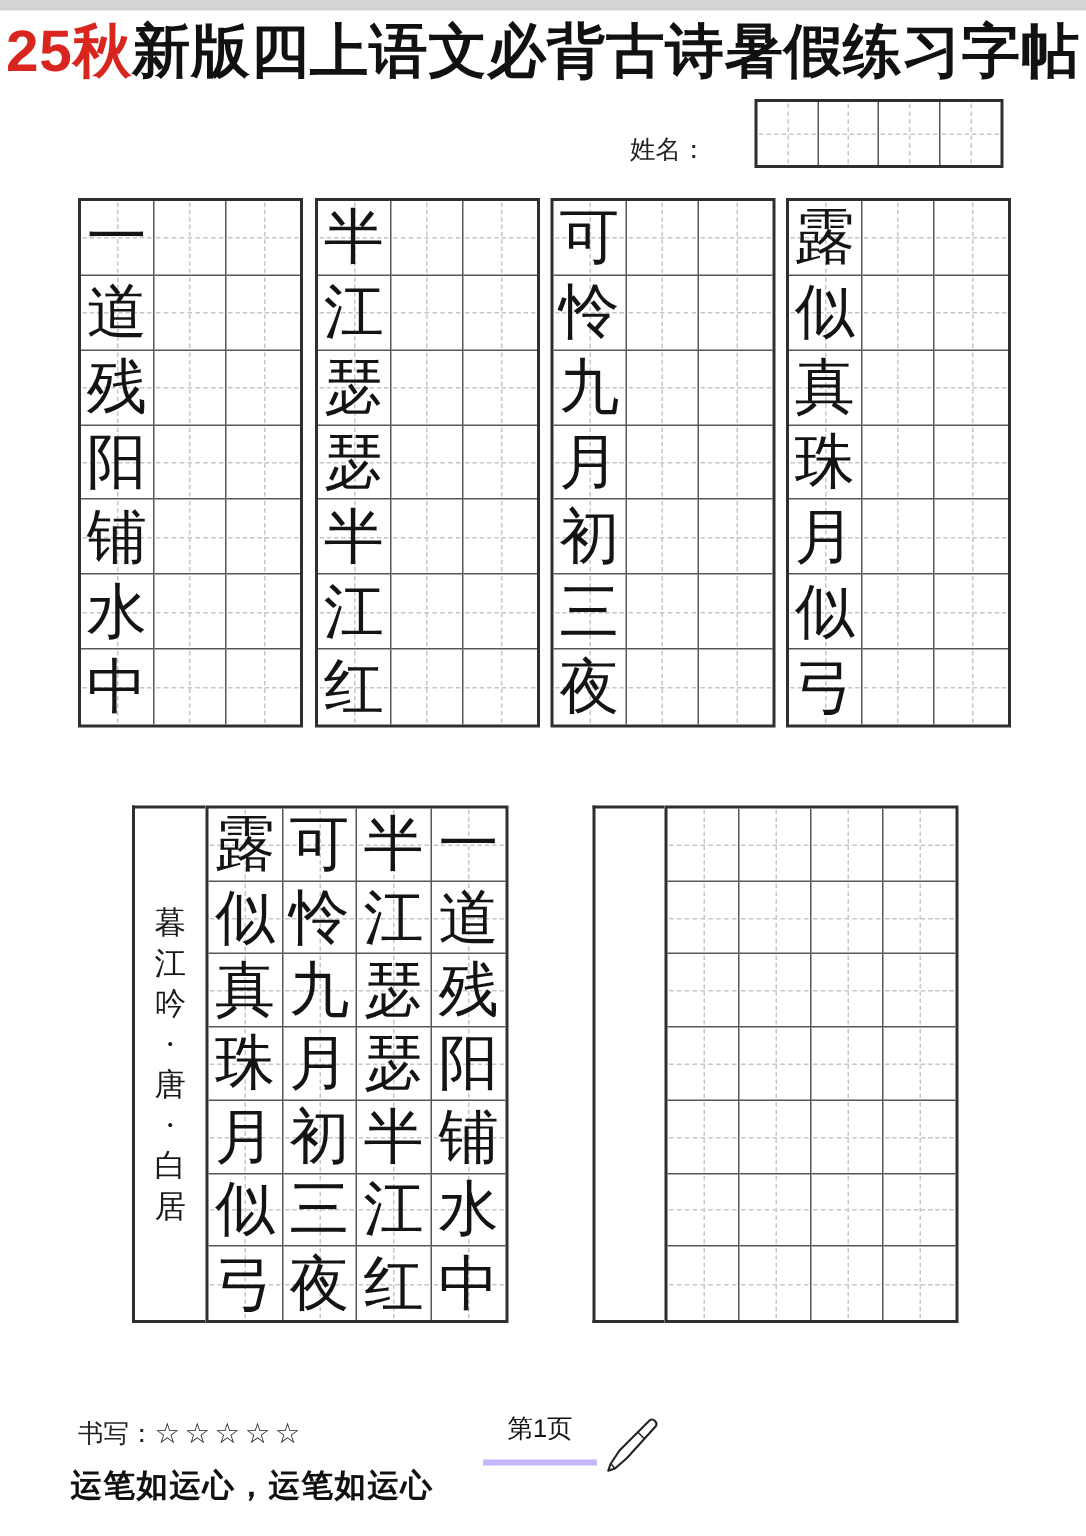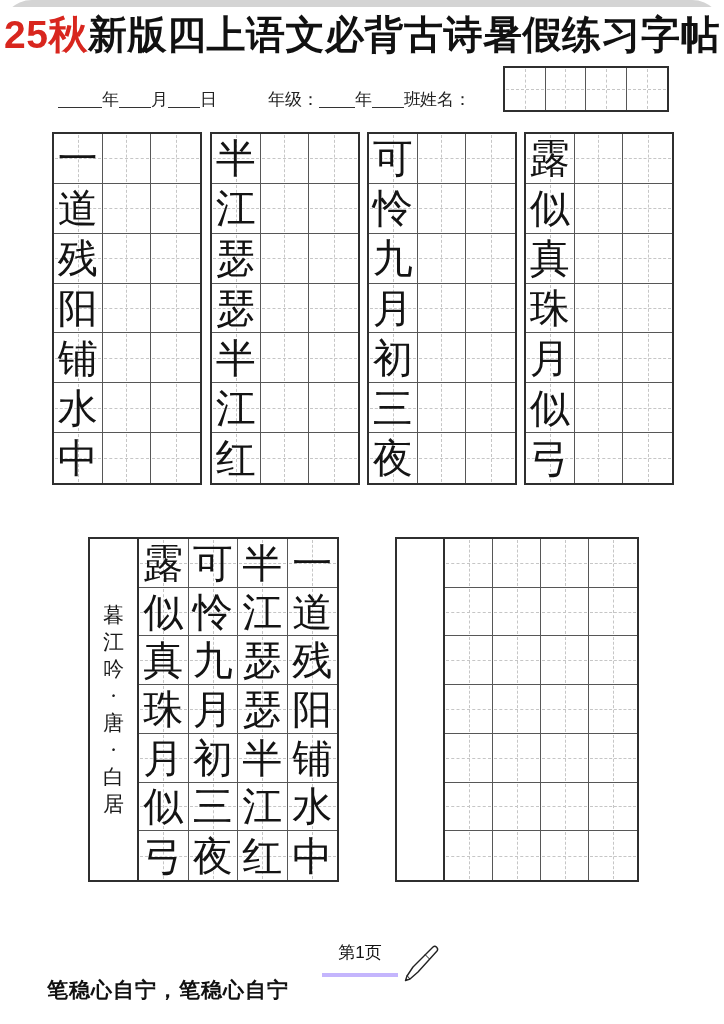--- a/index.html
+++ b/index.html
@@ -1,17 +1,17 @@
 <!DOCTYPE html>
 <html><head>
 <meta charset="utf-8">
 <style>
   html,body{margin:0;padding:0;background:#fff;}
   .page{position:relative;width:724px;height:1024px;background:#ffffff;overflow:hidden;
-        font-family:"DejaVu Sans",sans-serif;color:#1a1a1a;border-radius:32px;}
+        font-family:"DejaVu Sans",sans-serif;color:#1a1a1a;}
   .topstrip{position:absolute;left:0;top:0;width:724px;height:7px;background:#d4d4d4;}
   .title{position:absolute;left:0;top:12px;width:724px;margin:0;text-align:center;
          font-size:39px;line-height:1.2;font-weight:700;color:#111;
          font-family:"Liberation Sans",sans-serif;white-space:nowrap;letter-spacing:0.5px;}
   .title .hl{color:#d8261e;}
   .info{position:absolute;font-size:17px;color:#222;font-family:"DejaVu Serif",serif;white-space:nowrap;}
   .blank{display:inline-block;height:1em;border-bottom:1.2px solid #333;vertical-align:-3px;}
   .b44{width:44px;}.b36{width:36px;}.b32{width:32px;}
 
   .grid{position:absolute;box-sizing:border-box;display:grid;background:#fff;border:2px solid #2f2f2f;}
@@ -48,26 +48,20 @@
          font-family:"Liberation Sans",sans-serif;white-space:nowrap;}
 </style>
 </head>
 <body>
 
 <div class="page">
   <div class="topstrip"></div>
 
   <h1 class="title"><span class="hl">25秋</span><span>新版四上语文必背古诗暑假练习字帖</span></h1>
 
-  <div class="info" style="left:58px;top:88px;">
-    <span class="blank b44"></span><span>年</span><span class="blank b32"></span><span>月</span><span class="blank b32"></span><span>日</span>
-  </div>
-  <div class="info" style="left:268px;top:88px;">
-    <span>年级：</span><span class="blank b36"></span><span>年</span><span class="blank b32"></span><span>班</span>
-  </div>
   <div class="info" style="left:420px;top:88px;">
     <span>姓名：</span>
   </div>
   <div class="grid cols4 rows1" style="left:503px;top:66px;width:166px;height:46px;">
       <div class="cell"></div>
       <div class="cell"></div>
       <div class="cell"></div>
       <div class="cell"></div>
     </div>
 
@@ -346,25 +340,28 @@
         <div class="cell"></div>
         <div class="cell"></div>
         <div class="cell"></div>
         <div class="cell"></div>
         <div class="cell"></div>
         <div class="cell"></div>
         <div class="cell"></div>
       </div>
   </div>
 
+  <div class="score" style="left:52px;top:944px;">
+    <span>书写：</span><span class="stars">☆☆☆☆☆</span>
+  </div>
 
   <div class="pageno" style="left:322px;top:941px;width:76px;">
     <span>第1页</span>
   </div>
 
   <svg class="pen" style="left:396px;top:944px;" width="44" height="40" viewBox="0 0 44 40">
     <path d="M37 3c2.5-2 6 1.5 4 4L22 28l-8 7-4.5 1.5L11 32l6-9z" fill="#ffffff" stroke="#222" stroke-width="1.4" stroke-linejoin="round"></path>
     <path d="M14 35l-3-3.5" stroke="#222" stroke-width="1" fill="none"></path>
     <path d="M29 10.5l4.5 4.5" stroke="#222" stroke-width="1" fill="none"></path>
   </svg>
 
-  <div class="motto" style="left:47px;top:976px;">笔稳心自宁，笔稳心自宁</div>
+  <div class="motto" style="left:47px;top:976px;">运笔如运心，运笔如运心</div>
 </div>
 
 </body></html>

